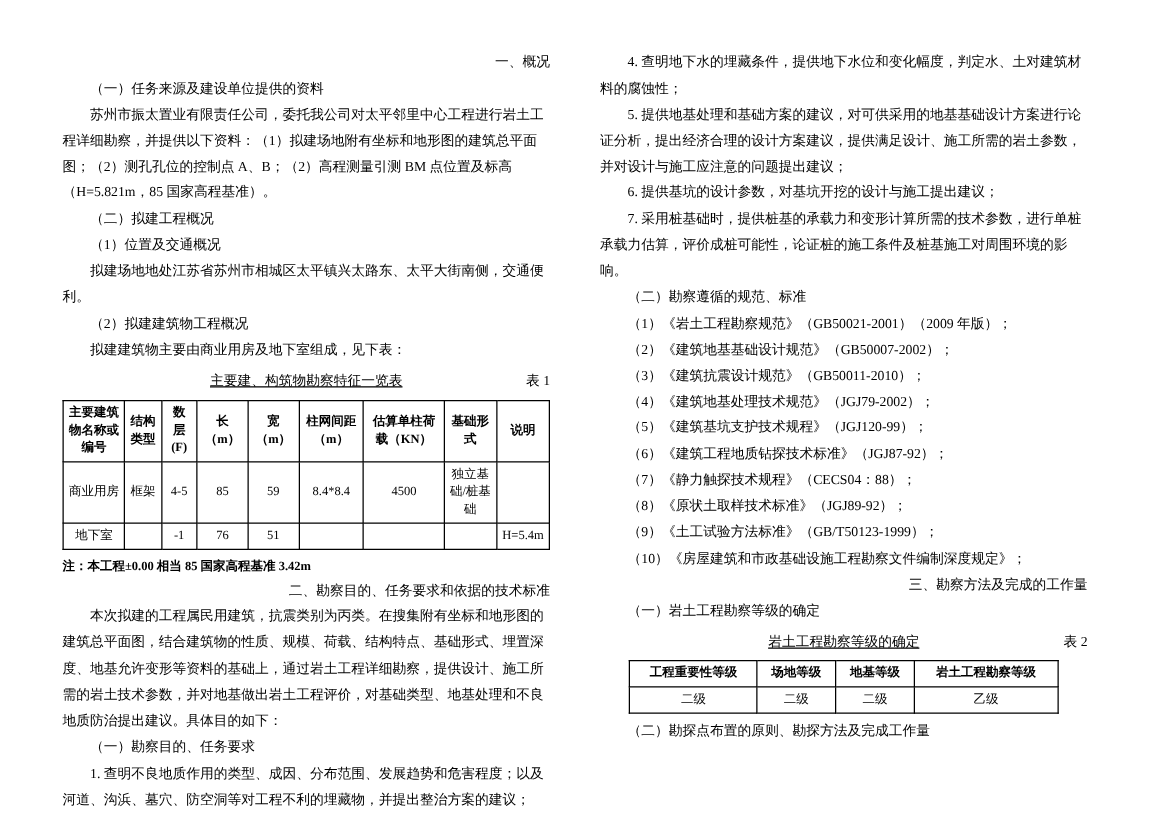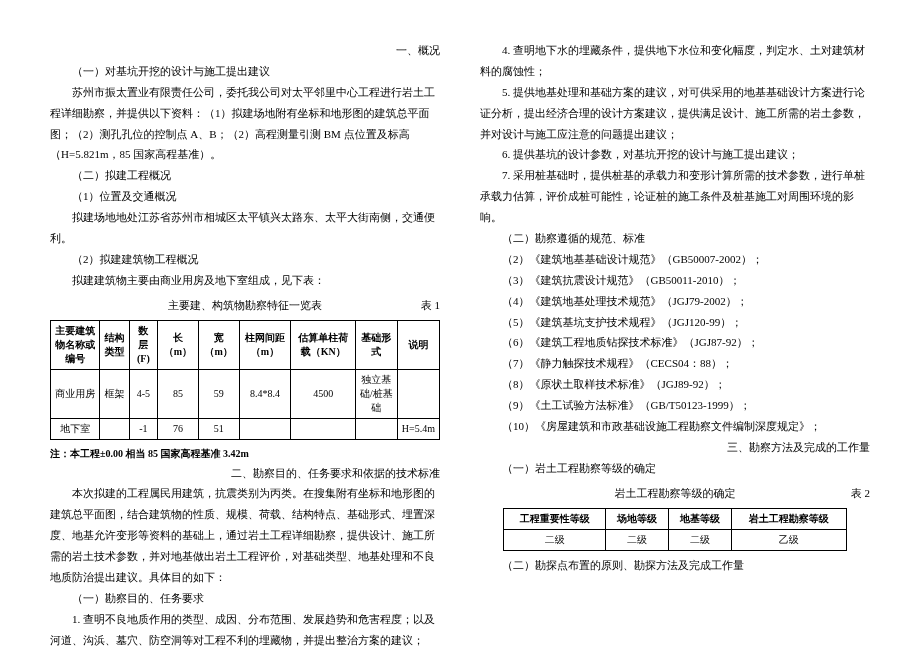--- a/index.html
+++ b/index.html
@@ -26,20 +26,21 @@
     text-align: right;
   }
   p {
     margin: 0;
     text-indent: 2em;
   }
   .table-caption {
     text-align: center;
     margin: 4px 0;
     position: relative;
+    text-decoration: underline;
   }
   .table-caption .tbl-num {
     position: absolute;
     right: 0;
     text-align: right;
   }
   table {
     border-collapse: collapse;
     width: 100%;
     font-size: 10px;
@@ -57,21 +58,21 @@
     text-indent: 0;
   }
   .stds p { text-indent: 2em; }
 </style>
 </head>
 <body>
 
 <div class="columns">
   <div class="col">
     <p class="heading">一、概况</p>
-    <p>（一）对基坑开挖的设计与施工提出建议</p>
+    <p>（一）任务来源及建设单位提供的资料</p>
     <p>苏州市振太置业有限责任公司，委托我公司对太平邻里中心工程进行岩土工程详细勘察，并提供以下资料：（1）拟建场地附有坐标和地形图的建筑总平面图；（2）测孔孔位的控制点 A、B；（2）高程测量引测 BM 点位置及标高（H=5.821m，85 国家高程基准）。</p>
     <p>（二）拟建工程概况</p>
     <p>（1）位置及交通概况</p>
     <p>拟建场地地处江苏省苏州市相城区太平镇兴太路东、太平大街南侧，交通便利。</p>
     <p>（2）拟建建筑物工程概况</p>
     <p>拟建建筑物主要由商业用房及地下室组成，见下表：</p>
     <div class="table-caption">
       <span>主要建、构筑物勘察特征一览表</span>
       <span class="tbl-num">表 1</span>
     </div>
@@ -121,20 +122,21 @@
 
   </div>
 
   <div class="col">
     <p>4. 查明地下水的埋藏条件，提供地下水位和变化幅度，判定水、土对建筑材料的腐蚀性；</p>
     <p>5. 提供地基处理和基础方案的建议，对可供采用的地基基础设计方案进行论证分析，提出经济合理的设计方案建议，提供满足设计、施工所需的岩土参数，并对设计与施工应注意的问题提出建议；</p>
     <p>6. 提供基坑的设计参数，对基坑开挖的设计与施工提出建议；</p>
     <p>7. 采用桩基础时，提供桩基的承载力和变形计算所需的技术参数，进行单桩承载力估算，评价成桩可能性，论证桩的施工条件及桩基施工对周围环境的影响。</p>
     <p>（二）勘察遵循的规范、标准</p>
     <div class="stds">
+      <p>（1）《岩土工程勘察规范》（GB50021-2001）（2009 年版）；</p>
       <p>（2）《建筑地基基础设计规范》（GB50007-2002）；</p>
       <p>（3）《建筑抗震设计规范》（GB50011-2010）；</p>
       <p>（4）《建筑地基处理技术规范》（JGJ79-2002）；</p>
       <p>（5）《建筑基坑支护技术规程》（JGJ120-99）；</p>
       <p>（6）《建筑工程地质钻探技术标准》（JGJ87-92）；</p>
       <p>（7）《静力触探技术规程》（CECS04：88）；</p>
       <p>（8）《原状土取样技术标准》（JGJ89-92）；</p>
       <p>（9）《土工试验方法标准》（GB/T50123-1999）；</p>
       <p>（10）《房屋建筑和市政基础设施工程勘察文件编制深度规定》；</p>
     </div>

